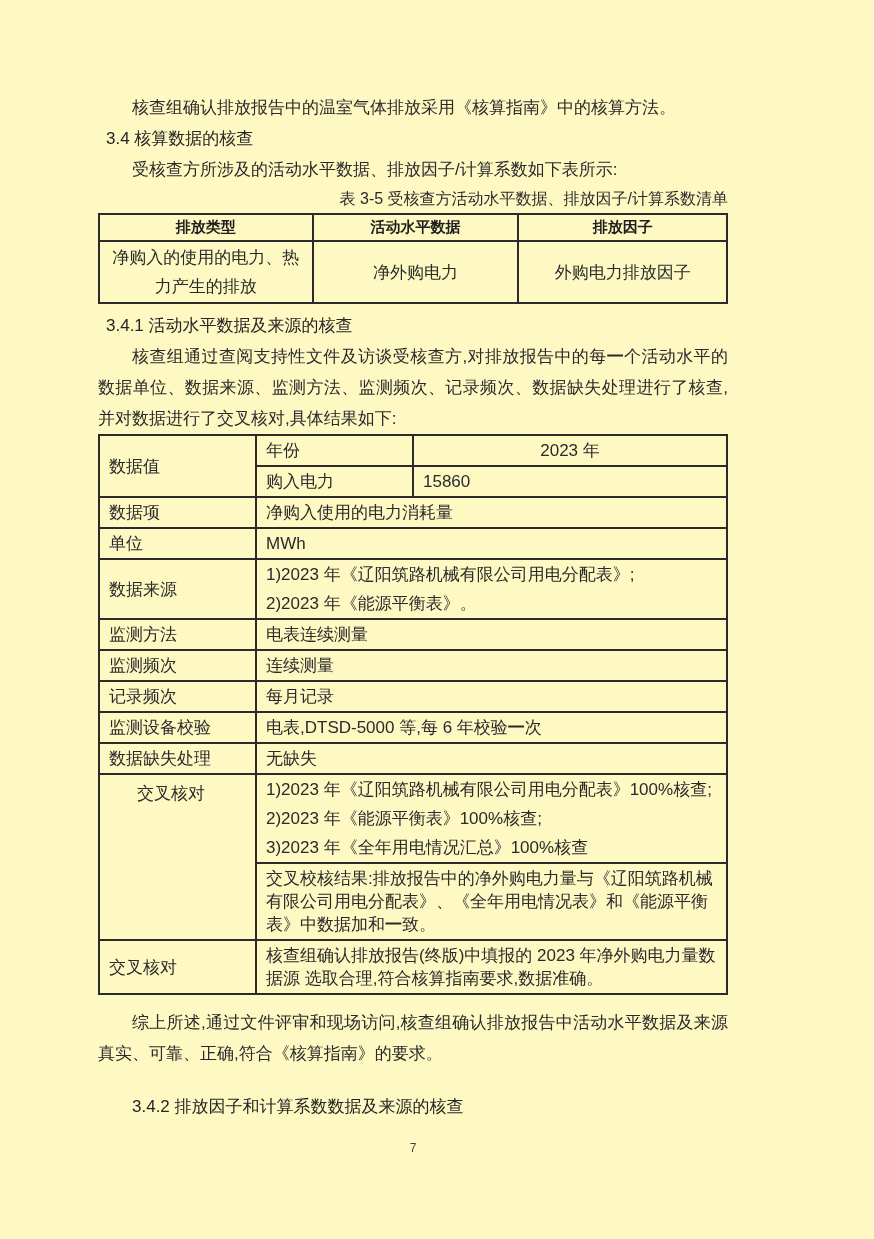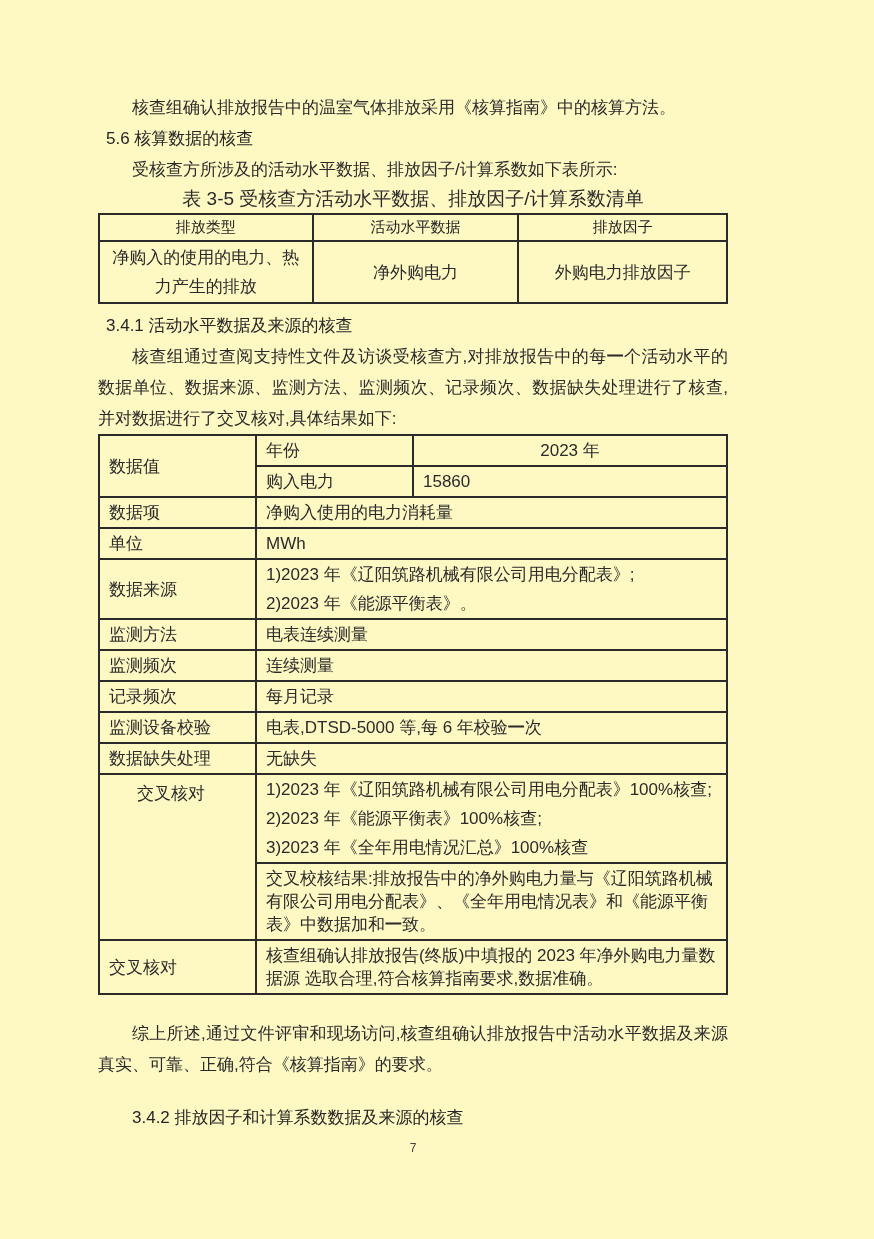--- a/index.html
+++ b/index.html
@@ -23,35 +23,35 @@
   }
   .indent { text-indent: 34px; }
   .heading {
     font-size: 17px;
     line-height: 31px;
     color: #252525;
     margin-left: 8px;
   }
   .heading-sub { margin-left: 0; text-indent: 34px; margin-top: 22px; }
   .caption {
-    font-size: 19px;
+    font-size: 16px;
     line-height: 28px;
-    text-align: center;
+    text-align: right;
     color: #2a2a2a;
   }
   table {
     width: 100%;
     border-collapse: collapse;
     table-layout: fixed;
   }
   td, th { border: 2px solid #2b2b2b; }
   
   .t35 th {
     font-size: 15px;
-    font-weight: normal;
+    font-weight: bold;
     text-align: center;
     padding: 3px 2px;
     color: #1d1d1d;
   }
   .t35 td {
     font-size: 17px;
     line-height: 29px;
     text-align: center;
     padding: 1px 10px;
     color: #2a2a2a;
@@ -61,40 +61,40 @@
     font-size: 17px;
     line-height: 23px;
     padding: 3px 9px;
     vertical-align: middle;
     color: #2a2a2a;
     text-align: left;
   }
   .t36 td.center { text-align: center; }
   .t36 .gap { margin-top: 6px; }
   .em { font-weight: bold; }
-  .summary { margin-top: 23px; }
+  .summary { margin-top: 12px; }
   .page-number {
     position: absolute;
     left: 98px;
     width: 630px;
     top: 1141px;
     text-align: center;
     font-size: 12px;
     color: #444;
   }
   .mt6 { margin-top: 6px; }
 </style>
 </head>
 <body>
 
 <div class="page">
 
   <p class="body-text indent">核查组确认排放报告中的温室气体排放采用《核算指南》中的核算方法。</p>
 
-  <div class="heading">5.6 核算数据的核查</div>
+  <div class="heading">3.4 核算数据的核查</div>
 
   <p class="body-text indent">受核查方所涉及的活动水平数据、排放因子/计算系数如下表所示:</p>
 
   <div class="caption">表 3-5 受核查方活动水平数据、排放因子/计算系数清单</div>
 
   <table class="t35">
     <colgroup>
         <col style="width:34%">
         <col style="width:32.8%">
         <col style="width:33.2%">

